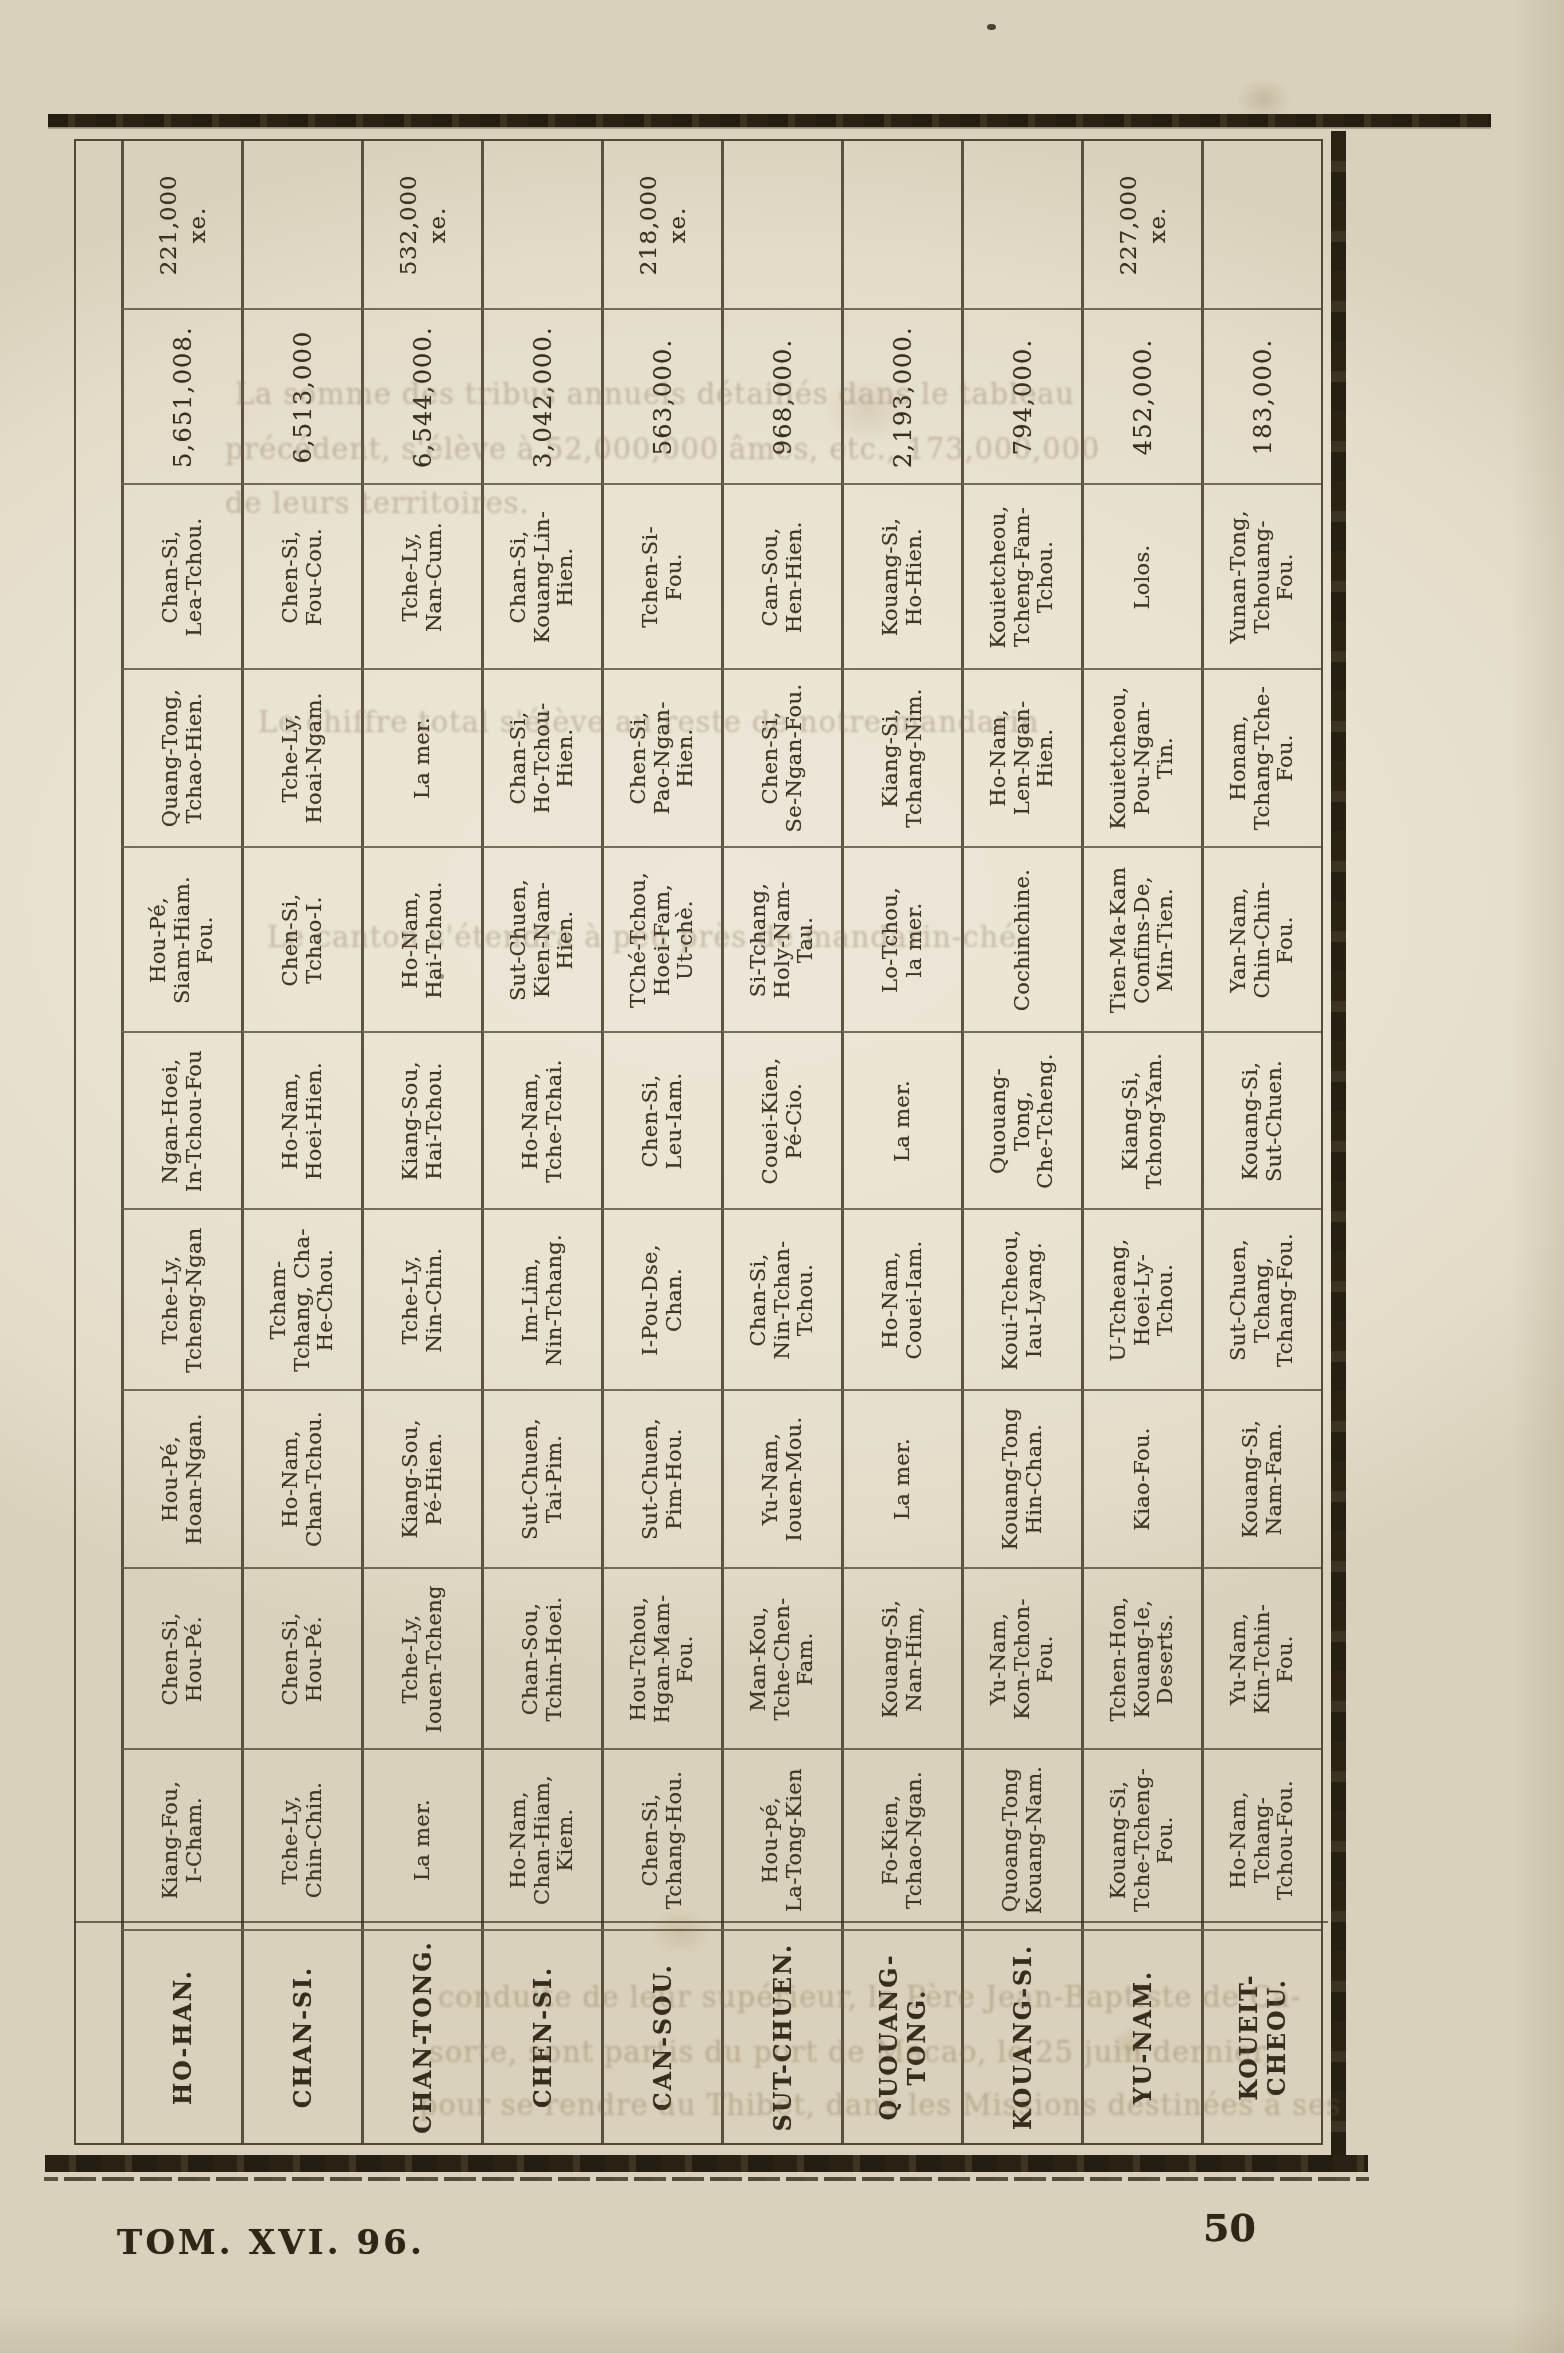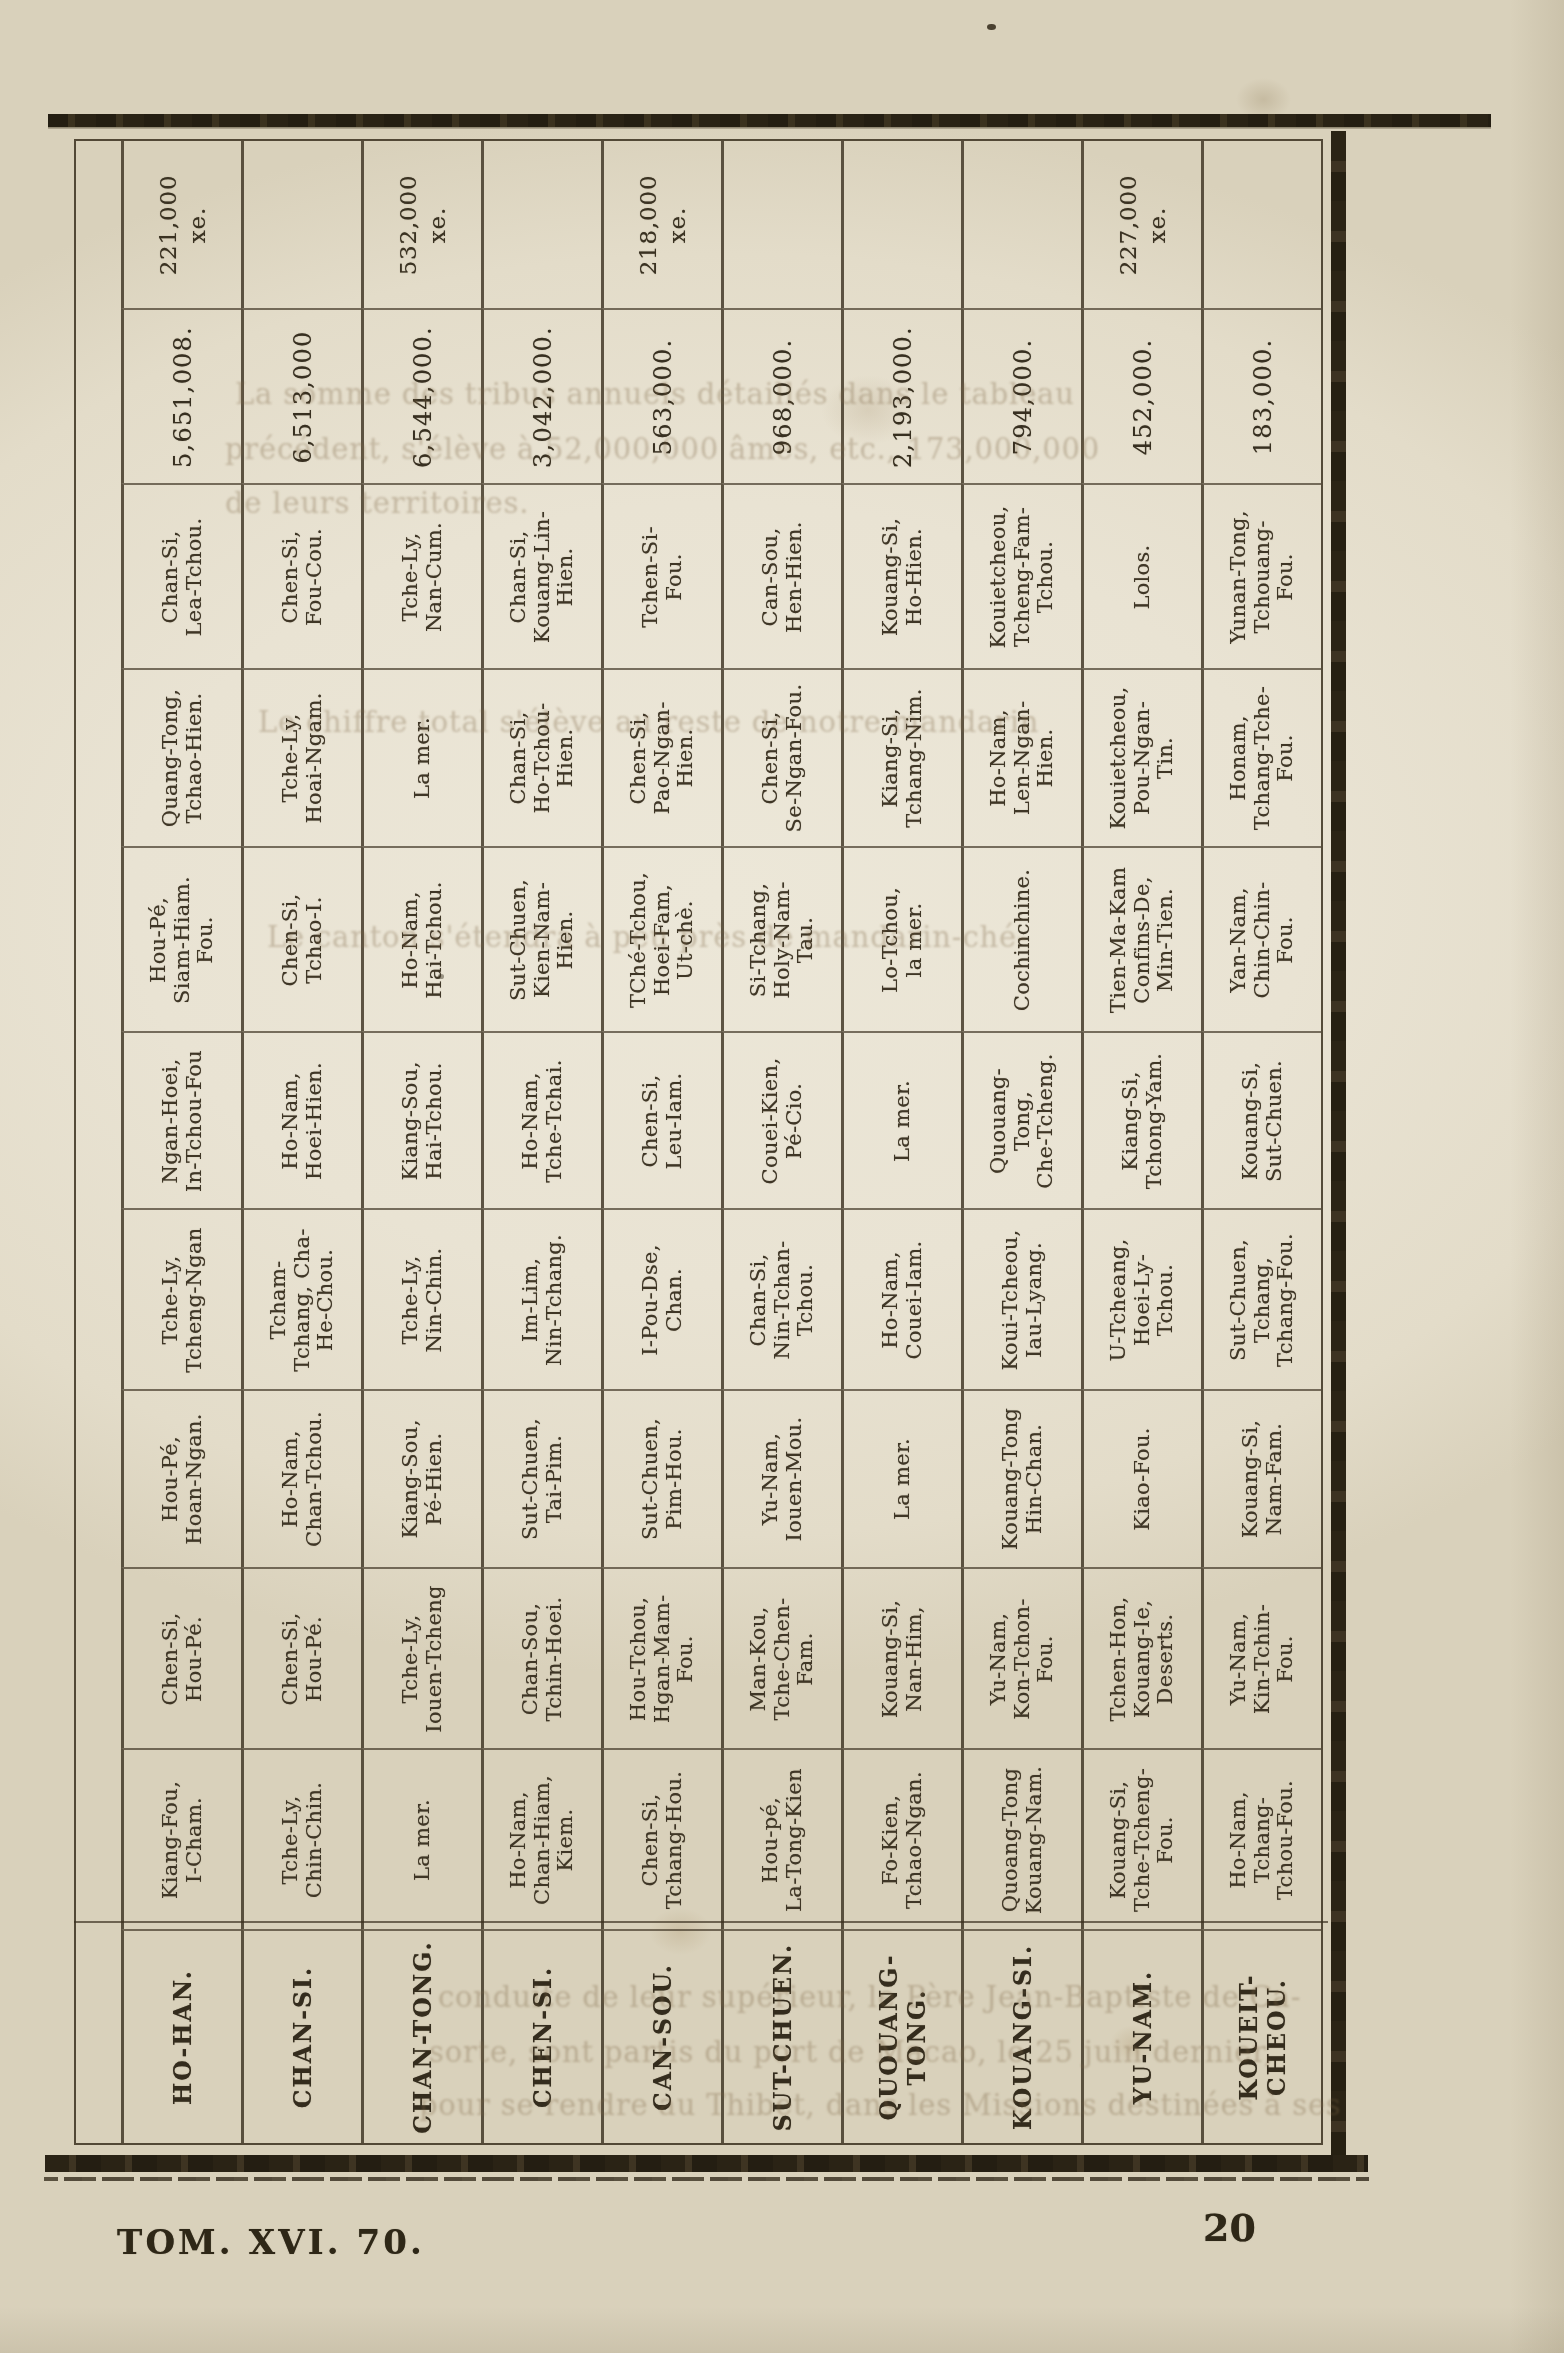--- a/index.html
+++ b/index.html
@@ -745,15 +745,15 @@
     <div class="ghost" style="left: 235px; top: 377px;">La somme des tribus annuels détaillés dans le tableau</div>
     <div class="ghost" style="left: 225px; top: 432px;">précédent, s'élève à 52,000,000 âmes, etc., 173,000,000</div>
     <div class="ghost" style="left: 225px; top: 486px;">de leurs territoires.</div>
     <div class="ghost" style="left: 258px; top: 705px;">Le chiffre total s'élève au reste de notre mandarin</div>
     <div class="ghost" style="left: 267px; top: 920px;">Le canton s'étendra à peu près de mandarin-ché-</div>
     <div class="ghost" style="left: 438px; top: 1980px;">conduite de leur supérieur, le Père Jean-Baptiste de Ca-</div>
     <div class="ghost" style="left: 429px; top: 2035px;">sorte, sont partis du port de Macao, le 25 juin dernier,</div>
     <div class="ghost" style="left: 419px; top: 2088px;">pour se rendre au Thibet, dans les Missions destinées à ses</div>
   </div>
 
-<div class="footer-left">TOM. XVI. 70.</div>
-<div class="footer-right">20</div>
+<div class="footer-left">TOM. XVI. 96.</div>
+<div class="footer-right">50</div>
 
 
 </body></html>

